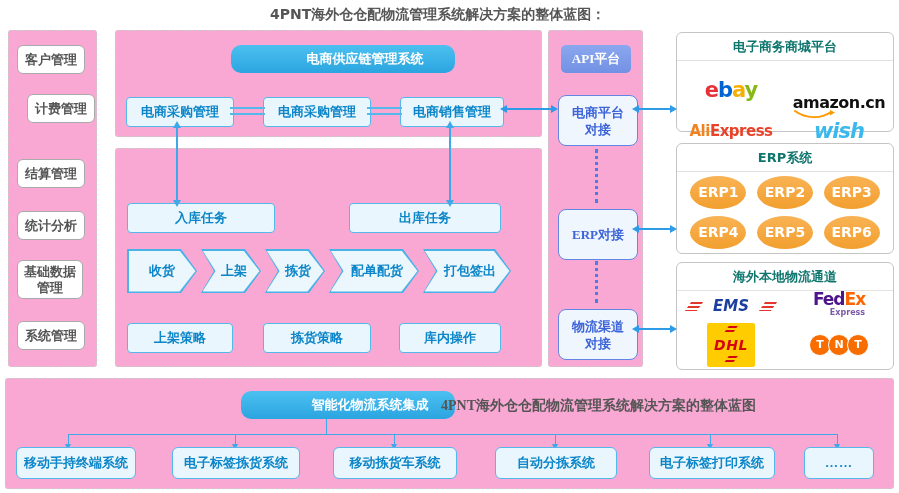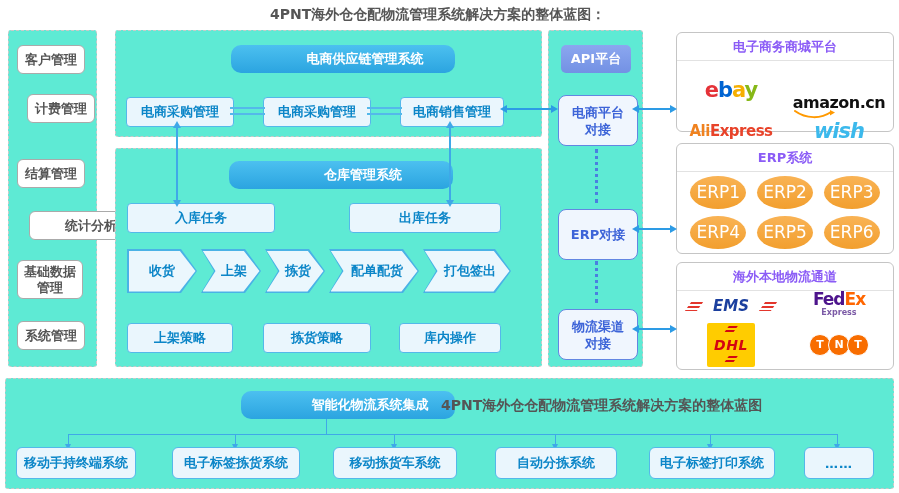--- a/index.html
+++ b/index.html
@@ -1,18 +1,18 @@
 <!DOCTYPE html>
 <html><head>
 <meta charset="utf-8">
 <style>
   html,body{margin:0;padding:0;background:#fff;}
   body{font-family:"DejaVu Sans","Liberation Sans",sans-serif;}
   #stage{position:relative;width:899px;height:493px;background:#fff;overflow:hidden;}
-  .dashbox{position:absolute;border:1px dashed #c9c9c9;border-radius:3px;background:#5eead4;}
+  .dashbox{position:absolute;border:1px dashed #c9c9c9;border-radius:3px;background:#f9a8d4;font-family:Liberation Serif, serif;}
   .title{position:absolute;font-size:14px;font-weight:bold;color:#555;}
   
   .bluehead{position:absolute;display:flex;align-items:center;justify-content:center;
     background:linear-gradient(180deg,#4cc0f0,#2ba4e0);color:#fff;font-size:13px;font-weight:bold;
     border-radius:10px;padding-left:44px;}
   .apihead{position:absolute;display:flex;align-items:center;justify-content:center;
     background:linear-gradient(180deg,#8ba7ef,#7391e4);color:#fff;font-size:13px;font-weight:bold;border-radius:5px;}
   
   .bbox{position:absolute;display:flex;align-items:center;justify-content:center;
     background:#eaf6fd;border:1px solid #54b8ea;border-radius:4px;
@@ -22,21 +22,21 @@
     background:#f0f6fe;border:1px solid #6386e2;border-radius:8px;
     color:#3d64d8;font-size:13px;font-weight:bold;text-align:center;line-height:17px;padding:2px;}
   .apibox span{display:block;width:62px;}
   
   .sbox{position:absolute;display:flex;align-items:center;justify-content:center;
     background:#fff;border:1px solid #aaa;border-radius:6px;color:#555;
     font-size:13px;font-weight:600;text-align:center;line-height:16px;}
   
   .panel{position:absolute;background:#fff;border:1px solid #c5c5c5;border-radius:6px;}
   .panel .ptitle{height:27px;display:flex;align-items:center;justify-content:center;
-    border-bottom:1px solid #e2e2e2;color:#8b5cf6;font-size:13px;font-weight:bold;}
+    border-bottom:1px solid #e2e2e2;color:#0f766e;font-size:13px;font-weight:bold;}
   .pbody{display:grid;grid-template-columns:1fr 1fr;align-items:center;justify-items:center;}
   
   .chev{position:absolute;top:100px;height:44px;background:#4ab2e6;
     clip-path:polygon(0 0,calc(100% - 16px) 0,100% 50%,calc(100% - 16px) 100%,0 100%,13px 50%);}
   .chev .chev-in{position:absolute;inset:1.5px;background:#ebf7fd;display:flex;align-items:center;justify-content:center;
     color:#0c86c8;font-size:13px;font-weight:bold;padding-left:6px;
     clip-path:polygon(0 0,calc(100% - 16px) 0,100% 50%,calc(100% - 16px) 100%,0 100%,13px 50%);}
   .chev.first,.chev.first .chev-in{clip-path:polygon(0 0,calc(100% - 16px) 0,100% 50%,calc(100% - 16px) 100%,0 100%);}
   .chev.first .chev-in{padding-left:0;}
   
@@ -50,33 +50,33 @@
   .varrow::before{content:"";position:absolute;top:-6px;left:-3px;border:4px solid transparent;border-bottom:7px solid #3fa8e8;border-top:0;}
   .varrow::after{content:"";position:absolute;bottom:-6px;left:-3px;border:4px solid transparent;border-top:7px solid #3fa8e8;border-bottom:0;}
   
   .vdots{position:absolute;width:0;border-left:3px dotted #4a7fe0;}
   
   .tline{position:absolute;background:#3fa8e8;}
   .stub{position:absolute;width:1px;background:#3fa8e8;height:11px;}
   .stub::after{content:"";position:absolute;left:-3px;bottom:-5px;border:3.5px solid transparent;border-top:6px solid #3fa8e8;border-bottom:0;}
   
   .erp{width:56px;height:33px;border-radius:50%;background:linear-gradient(180deg,#f9b355,#f29f2e);
-    color:#fff;font-size:17px;font-weight:normal;display:flex;align-items:center;justify-content:center;}
+    color:#fff;font-size:14px;font-weight:bold;display:flex;align-items:center;justify-content:center;}
   
   .logo-ebay{font-size:21px;font-weight:bold;letter-spacing:-1px;}
   .logo-ebay .e{color:#e53238;}.logo-ebay .b{color:#0064d2;}.logo-ebay .a{color:#f5af02;}.logo-ebay .y{color:#86b817;}
   .logo-amazon{display:flex;flex-direction:column;align-items:flex-start;line-height:15px;margin-top:34px;}
   .logo-amazon .am{font-size:16px;font-weight:bold;color:#111;letter-spacing:-0.5px;}
   .logo-ali{font-size:15px;font-weight:bold;letter-spacing:-0.5px;}
   .logo-ali .ali{color:#f0821f;}.logo-ali .exp{color:#e8432a;}
   .logo-wish{font-size:21px;font-weight:bold;font-style:italic;color:#3cb9ec;letter-spacing:-1px;}
   .logo-ems{display:flex;align-items:center;gap:13px;font-size:15px;font-weight:900;font-style:italic;color:#1b3f9e;justify-content:space-between;}
   .stripes{display:inline-block;width:12px;height:9px;transform:skewX(-35deg);
     background:repeating-linear-gradient(180deg,#e3362c 0 2px,transparent 2px 4px);}
-  .logo-fedex{display:flex;flex-direction:column;align-items:center;line-height:14px;}
+  .logo-fedex{display:flex;flex-direction:column;align-items:flex-end;line-height:14px;}
   .logo-fedex .main{font-size:17px;font-weight:bold;letter-spacing:-1px;}
   .logo-fedex .fed{color:#4d148c;}.logo-fedex .ex{color:#ff6600;}
   .logo-fedex .sub{font-size:8px;color:#7b5aa6;font-weight:bold;}
   .logo-dhl{display:flex;align-items:center;justify-content:center;gap:3px;background:#ffcc00;
     border-radius:2px;padding:3px 7px;flex-direction:column;}
   .logo-dhl .t{color:#d40511;font-size:14px;font-weight:bold;font-style:italic;letter-spacing:0.5px;}
   .stripes.red{background:repeating-linear-gradient(180deg,#d40511 0 2px,transparent 2px 4px);width:9px;height:8px;}
   .logo-tnt{display:flex;}
   .logo-tnt .c{width:20px;height:20px;border-radius:50%;background:#f86d00;border:1px solid #fff;
     color:#fff;font-size:11px;font-weight:bold;display:flex;align-items:center;justify-content:center;margin-left:-3px;}
@@ -86,36 +86,35 @@
 <body>
 
 <div id="stage">
 
   <div class="title" style="left:270px;top:6px;">4PNT海外仓仓配物流管理系统解决方案的整体蓝图：</div>
 
   <div class="dashbox" style="left:8px;top:30px;width:87px;height:335px;">
     <div class="sbox" style="left:8px;top:14px;width:66px;height:27px;">客户管理</div>
     <div class="sbox" style="left:8px;top:63px;width:66px;height:27px;margin-left:10px;">计费管理</div>
     <div class="sbox" style="left:8px;top:128px;width:66px;height:27px;">结算管理</div>
-    <div class="sbox" style="left:20px;top:180px;width:66px;height:27px;padding-left:28px;">统计分析</div>
+    <div class="sbox" style="left:8px;top:180px;width:66px;height:27px;">统计分析</div>
     <div class="sbox" style="left:8px;top:229px;width:66px;height:39px;padding:0 6px;box-sizing:border-box;">基础数据管理</div>
     <div class="sbox" style="left:8px;top:290px;width:66px;height:27px;">系统管理</div>
   </div>
 
   <div class="dashbox" style="left:115px;top:30px;width:425px;height:105px;">
     <div class="bluehead" style="left:115px;top:14px;width:180px;height:28px;">电商供应链管理系统</div>
     <div class="bbox" style="left:10px;top:66px;width:106px;height:28px;">电商采购管理</div>
     <div class="bbox" style="left:147px;top:66px;width:106px;height:28px;">电商采购管理</div>
     <div class="bbox" style="left:284px;top:66px;width:102px;height:28px;">电商销售管理</div>
     <div class="dlink" style="left:114px;top:76px;width:35px;"></div>
     <div class="dlink" style="left:251px;top:76px;width:35px;"></div>
   </div>
 
   <div class="dashbox" style="left:115px;top:148px;width:425px;height:217px;">
-    <div class="bluehead" style="left:113px;top:12px;width:180px;height:28px;">仓库管理系统</div>
     <div class="bbox" style="left:11px;top:54px;width:146px;height:28px;">入库任务</div>
     <div class="bbox" style="left:233px;top:54px;width:150px;height:28px;">出库任务</div>
 
     <div class="chev first" style="left:11px;width:70px;">
         <div class="chev-in">收货</div>
       </div>
     <div class="chev" style="left:85px;width:60px;">
         <div class="chev-in">上架</div>
       </div>
     <div class="chev" style="left:149px;width:60px;">

